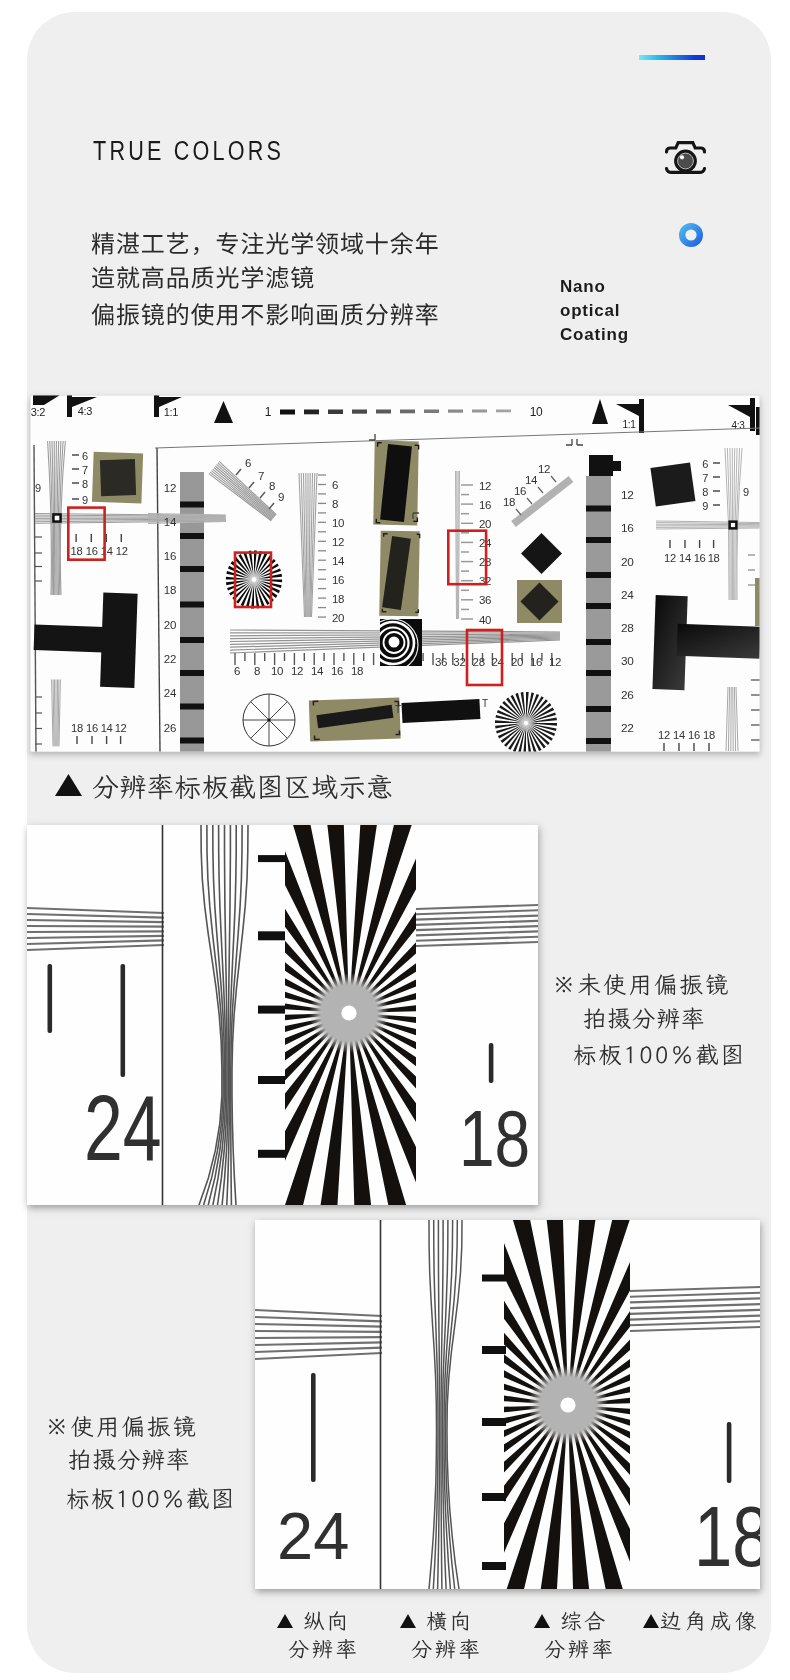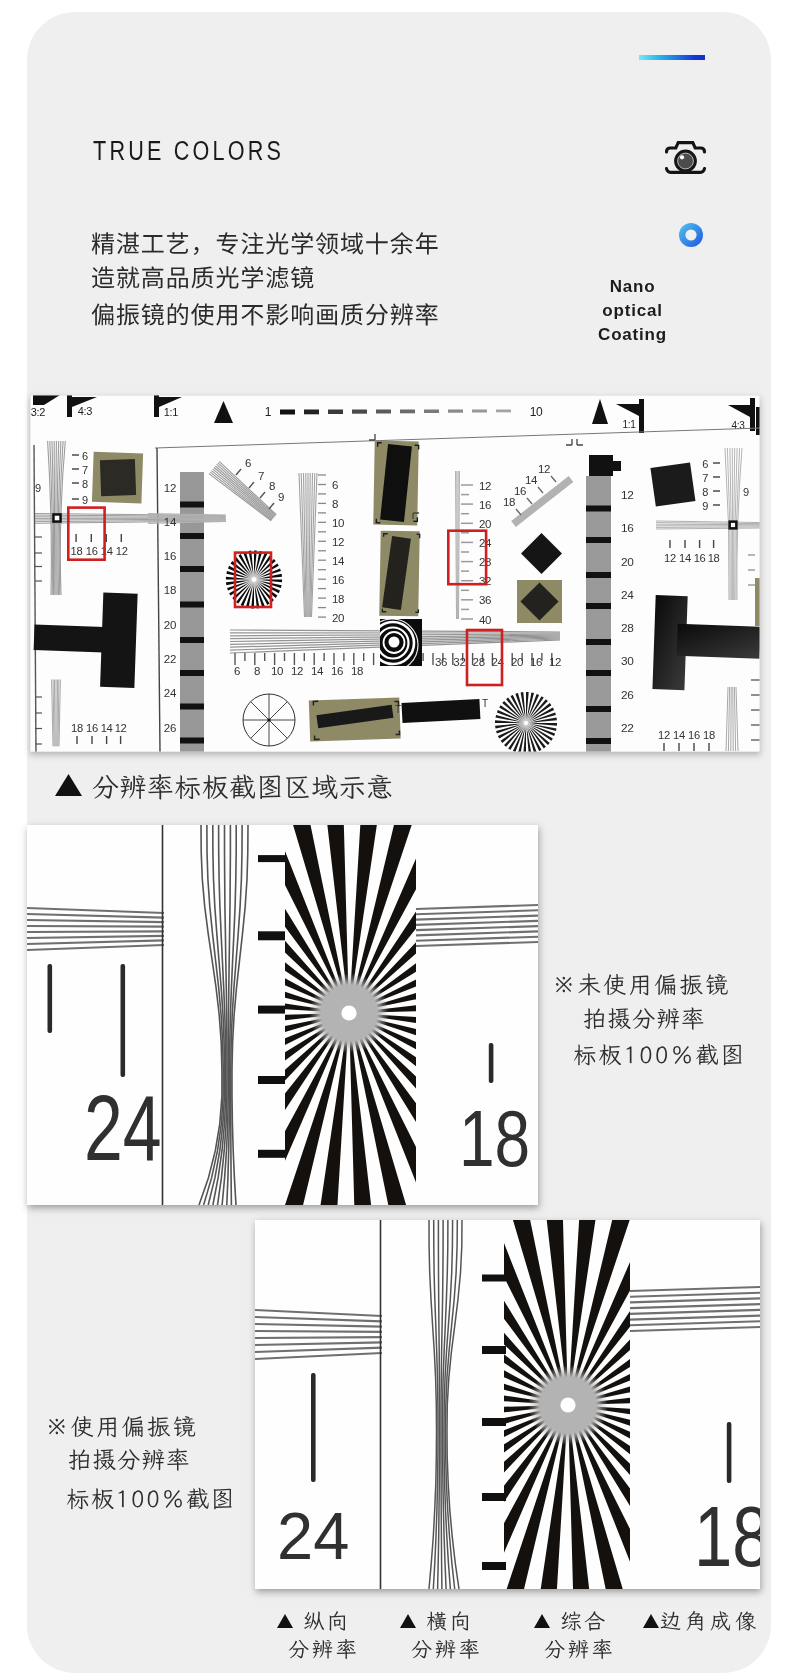--- a/index.html
+++ b/index.html
@@ -1,18 +1,18 @@
 <!DOCTYPE html>
 <html><head><meta charset="utf-8"><style>
 html,body{margin:0;padding:0;background:#fff;}
 body{width:790px;height:1680px;position:relative;overflow:hidden;font-family:"Liberation Sans",sans-serif;}
 .panel{position:absolute;left:27px;top:12px;width:744px;height:1661px;border-radius:48px;background:#efefef;}
 .blueline{position:absolute;left:639px;top:55px;width:66px;height:4.5px;background:linear-gradient(90deg,#7ae6f7,#28b7e8 30%,#1436d8 85%,#1133cc);}
 .tc{position:absolute;left:93px;top:136px;font-size:27px;letter-spacing:4px;color:#1a1a1a;transform:scaleX(0.8);transform-origin:0 0;white-space:nowrap;}
-.nano{position:absolute;left:560px;top:275px;width:145px;text-align:center;font-size:17px;line-height:24px;color:#1c1c1c;letter-spacing:0.8px;font-weight:bold;}
+.nano{position:absolute;left:560px;top:275px;width:145px;text-align:left;font-size:17px;line-height:24px;color:#1c1c1c;letter-spacing:0.8px;font-weight:bold;}
 </style></head><body>
 <div class="panel"></div>
 <div class="blueline"></div>
 <div class="tc">TRUE COLORS</div>
 <div class="nano">Nano<br>optical<br>Coating</div>
 <svg width="41" height="36" viewBox="0 0 41 36" style="position:absolute;left:665px;top:141px">
 <path d="M1.5 11 Q1.5 7 5.2 7 L10.8 7 L13.2 1.6 L27.8 1.6 L30.2 7 L35.8 7 Q39.5 7 39.5 11" fill="none" stroke="#141414" stroke-width="3.1" stroke-linecap="round"></path>
 <path d="M1.5 27.5 Q2.3 31.4 6.5 31.4 L34.5 31.4 Q38.7 31.4 39.5 27.5" fill="none" stroke="#141414" stroke-width="3.1" stroke-linecap="round"></path>
 <circle cx="20.5" cy="20" r="11.4" fill="#161616"></circle>
 <circle cx="20.5" cy="20" r="7.7" fill="#4c4c4c"></circle>

